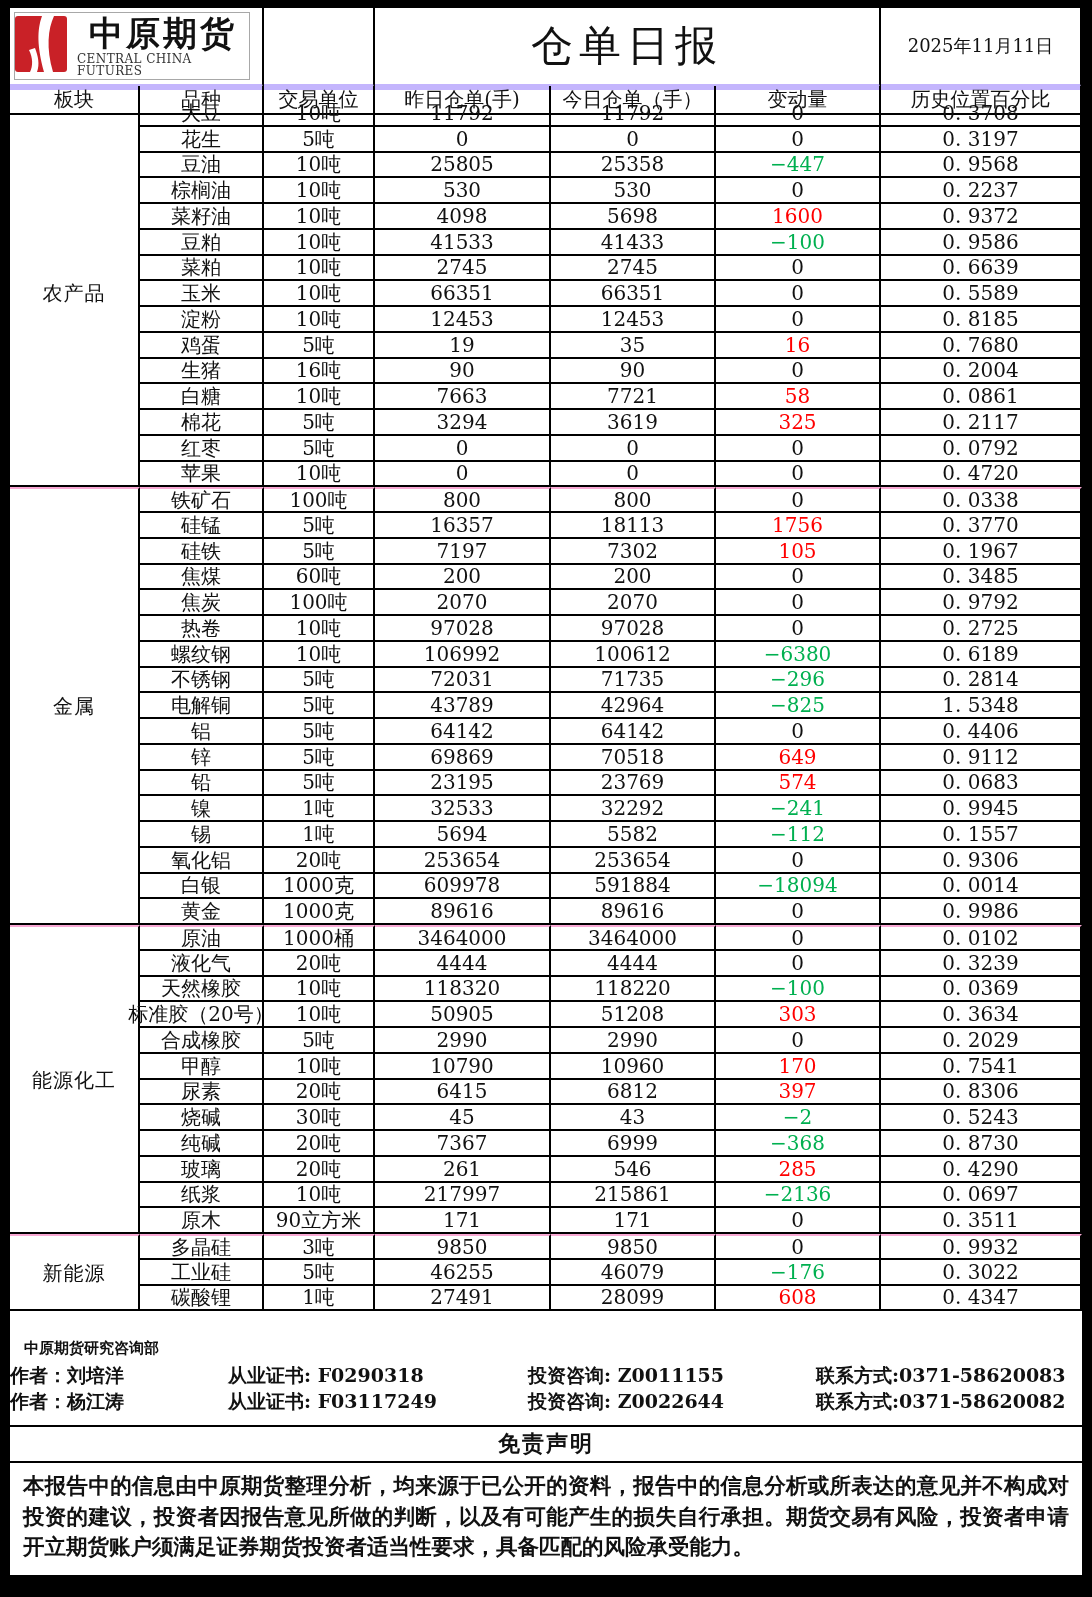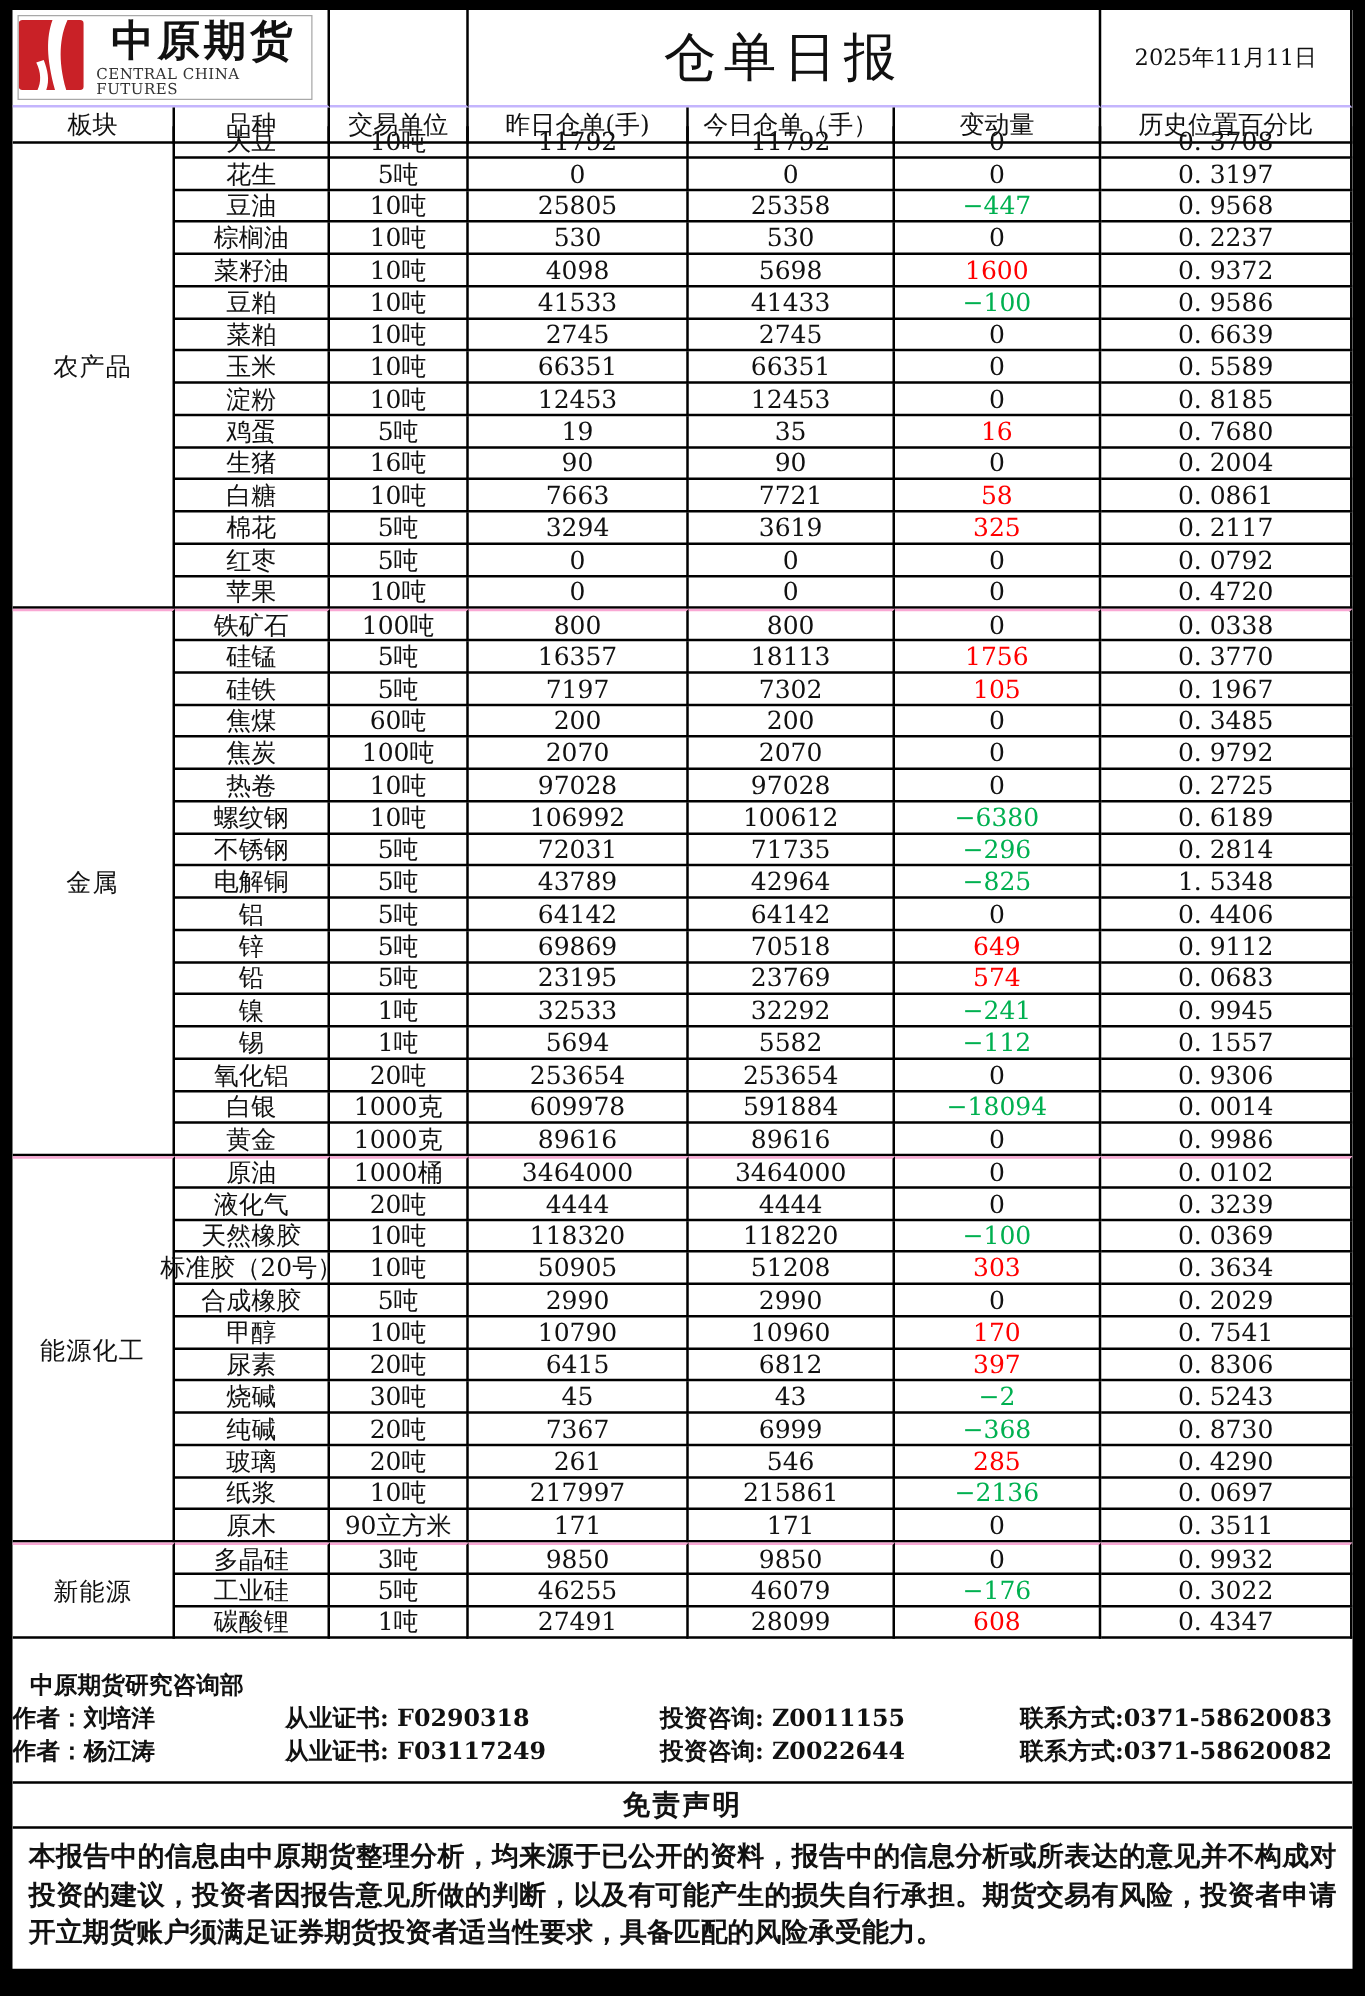--- a/index.html
+++ b/index.html
@@ -18,21 +18,21 @@
     border-bottom: 22px solid #000;
     overflow: hidden;
   }
   .cols {
     display: grid;
     grid-template-columns: 130px 124px 111px 176px 165px 165px 201px;
   }
   
   .header-band { height: 78px; }
   .hb-cell {
-    border-right: 2px solid #000; border-bottom: 2px solid #c4b5fd;
+    border-right: 2px solid #000; border-bottom: 6px solid #c4b5fd;
     display: flex; align-items: center; justify-content: center;
   }
   .hb-logo { grid-column: span 2; justify-content: flex-start; padding: 4px; }
   .logo-box {
     width: 236px; height: 68px; background: #fff;
     border: 1px solid #a8a8a8;
     display: flex; align-items: center; justify-content: center; gap: 10px;
   }
   .logo-text { display: flex; flex-direction: column; align-items: center; }
   .logo-cn { font-size: 34px; font-weight: bold; letter-spacing: 3px; color: #111; line-height: 1; }
@@ -52,21 +52,21 @@
     border-right: 2px solid #000; border-bottom: 2px solid #000;
     display: flex; align-items: center; justify-content: center;
     font-size: 20px; line-height: 1; white-space: nowrap;
   }
   .section-cell { grid-column: 1; font-size: 20px; letter-spacing: 1px; }
   .sec-top { border-top: 2px solid #f9a8d4; }
   .col-change.up { color: var(--up, #ff0000); }
   .col-change.down { color: var(--down, #00b050); }
   
   .footer { height: 114px; padding-top: 24px; }
-  .dept { font-weight: bold; font-size: 19px; padding-left: 14px; line-height: 27px; }
+  .dept { font-weight: bold; font-size: 15px; padding-left: 14px; line-height: 27px; }
   .author-line {
     display: grid; grid-template-columns: 218px 300px 288px auto;
     font-weight: bold; font-size: 19px; line-height: 26px;
   }
   .disc-band {
     height: 38px; border-top: 2px solid #000; border-bottom: 2px solid #000;
     display: flex; align-items: center; justify-content: center;
     font-size: 22px; font-weight: bold; letter-spacing: 2px; text-align: center;
   }
   .disc-text {

